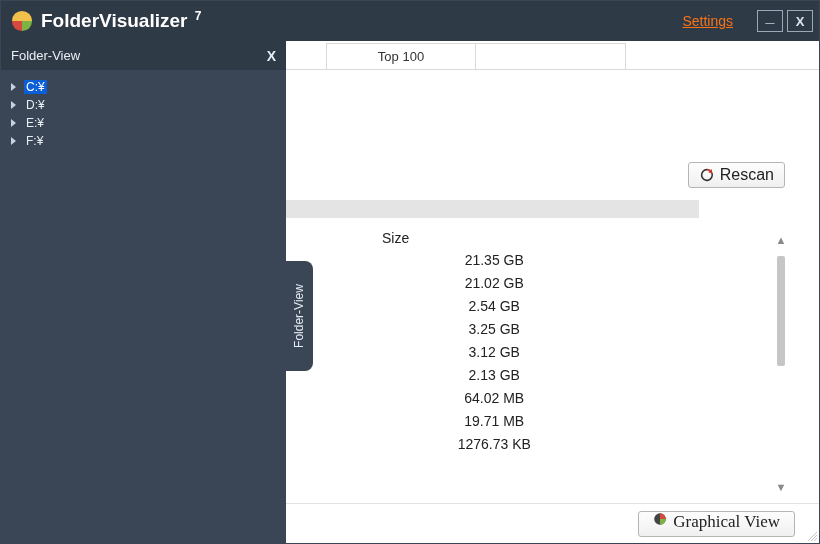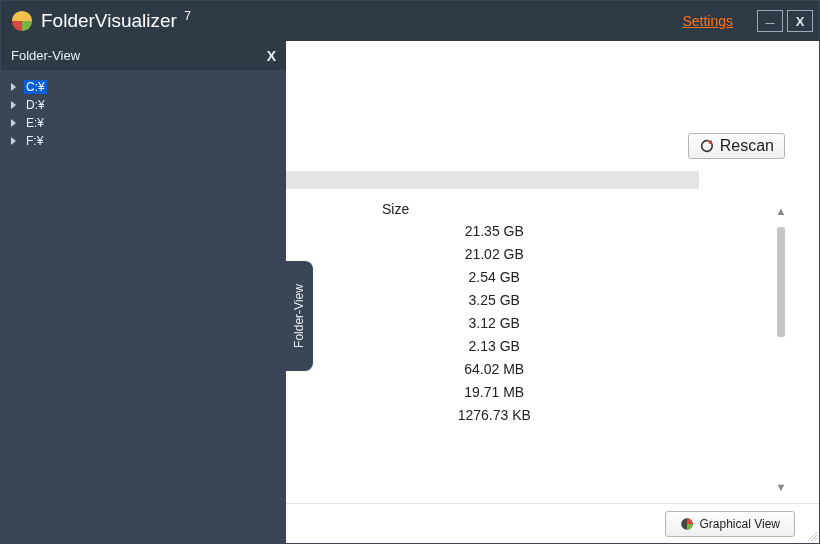--- a/index.html
+++ b/index.html
@@ -2,21 +2,21 @@
 <html><head>
 <meta charset="utf-8">
 <style>
   * { box-sizing: border-box; margin: 0; padding: 0; }
   html, body { width: 820px; height: 544px; font-family: "Segoe UI", Arial, sans-serif; font-size: 13px; overflow: hidden; background: #fff; }
   .window { width: 820px; height: 544px; display: flex; flex-direction: column; border: 1px solid #3a4655; }
 
   
   .titlebar { height: 40px; background: #2f3a47; color: #fff; display: flex; align-items: center; padding: 0 6px 0 10px; }
   .titlebar .logo { width: 22px; height: 22px; margin-right: 8px; }
-  .titlebar .title { font-size: 19px; font-weight: 400; }
+  .titlebar .title { font-size: 19px; font-weight: 700; }
   .titlebar .super { font-size: 12px; vertical-align: super; margin-left: 2px; }
   .titlebar .spacer { flex: 1; }
   .titlebar .settings-link { color: #f97316; text-decoration: underline; font-size: 14px; margin-right: 20px; cursor: pointer; }
   .titlebar .win-btn { width: 26px; height: 22px; border: 1px solid #9aa8b8; color: #dce4ee; display: inline-flex; align-items: center; justify-content: center; margin-left: 4px; font-weight: bold; font-size: 13px; cursor: pointer; background: transparent; }
   .titlebar .win-btn.min { font-size: 16px; line-height: 0; padding-bottom: 8px; }
 
   
   .body { flex: 1; display: flex; min-height: 0; }
 
   
@@ -59,21 +59,21 @@
   .vscroll .arrow { width: 16px; height: 16px; color: #8a8a8a; display: flex; align-items: center; justify-content: center; font-size: 11px; cursor: pointer; }
   .vscroll .track { flex: 1; width: 10px; background: transparent; position: relative; }
   .vscroll .thumb { position: absolute; top: 8px; width: 8px; left: 1px; height: 110px; background: #c6c6c6; border-radius: 2px; cursor: pointer; }
 
   
   .side-tab { position: absolute; left: -1px; top: 220px; width: 28px; height: 110px; background: #3a4655; color: #e8eef5; border-radius: 0 8px 8px 0; display: flex; align-items: center; justify-content: center; cursor: pointer; }
   .side-tab span { transform: rotate(-90deg); white-space: nowrap; font-size: 12px; }
 
   
   .footer { height: 40px; border-top: 1px solid #e2e2e2; display: flex; align-items: center; justify-content: flex-end; padding: 0 24px; background: #fff; }
-  .gview-btn { height: 26px; padding: 0 14px; border: 1px solid #b5b5b5; background: linear-gradient(#fdfdfd,#f0f0f0); border-radius: 3px; display: flex; align-items: center; font-size: 12px; color: #222; cursor: pointer; }
+  .gview-btn { height: 26px; padding: 0 14px; border: 1px solid #b5b5b5; background: linear-gradient(#fdfdfd,#f0f0f0); border-radius: 3px; display: flex; align-items: flex-start; font-size: 17px; color: #222; cursor: pointer; font-family: Liberation Serif, serif; }
   .gview-btn .pie { width: 14px; height: 14px; margin-right: 6px; }
 
   
   .grip { position: absolute; right: 2px; bottom: 2px; width: 12px; height: 12px; opacity: .5; cursor: nwse-resize;
     background:
       linear-gradient(135deg, transparent 60%, #888 60%, #888 66%, transparent 66%),
       linear-gradient(135deg, transparent 72%, #888 72%, #888 78%, transparent 78%),
       linear-gradient(135deg, transparent 84%, #888 84%, #888 90%, transparent 90%);
   }
 </style>
@@ -122,20 +122,25 @@
           </div>
           <div class="tree-item">
             <span class="tree-caret"></span>
             <span class="tree-label">F:¥</span>
           </div>
         </div>
     </div>
 
     <div class="main">
 
+      <div class="tabs">
+        <div class="tab">Top 100</div>
+        <div class="tab blank"></div>
+        <div class="filler"></div>
+      </div>
 
       <div class="upper">
         <button class="rescan-btn">
           <svg width="16" height="16" viewBox="0 0 24 24">
             <path d="M12 4 A8 8 0 1 0 19.3 9" fill="none" stroke="#333" stroke-width="2.4"></path>
             <path d="M12 4 A8 8 0 0 1 19.3 9" fill="none" stroke="#c0392b" stroke-width="2.4"></path>
             <path d="M19 3 L20 10 L14 8 Z" fill="#c0392b"></path>
           </svg>
           <span>Rescan</span>
         </button>

